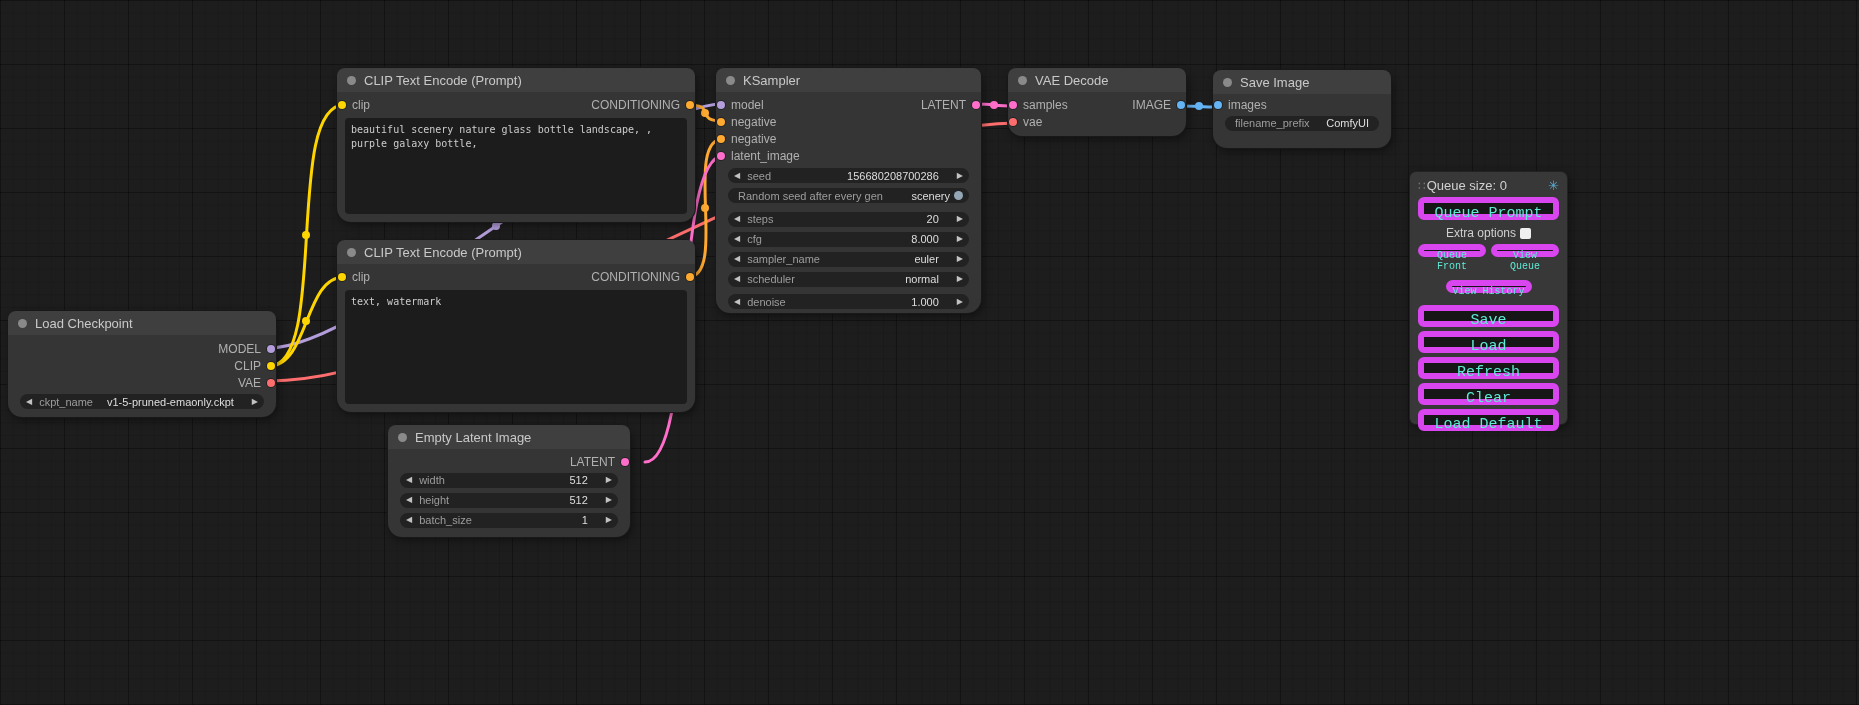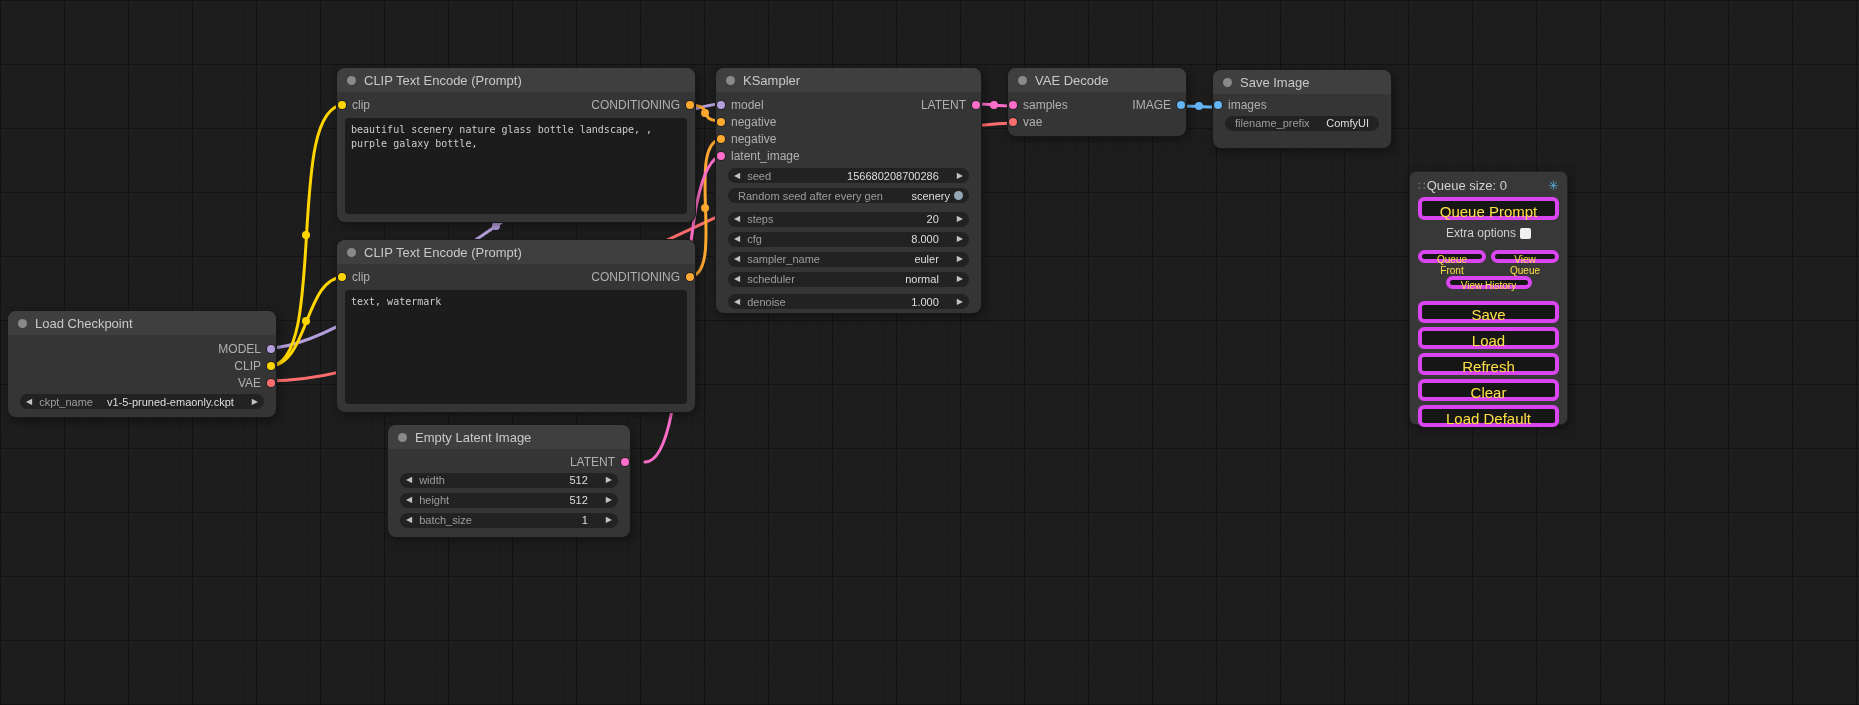--- a/index.html
+++ b/index.html
@@ -10,21 +10,21 @@
     background-color:#1d1d1d;
     background-image:
       linear-gradient(rgba(0,0,0,.28) 1px, transparent 1px),
       linear-gradient(90deg, rgba(0,0,0,.28) 1px, transparent 1px),
       linear-gradient(rgba(0,0,0,.10) 1px, transparent 1px),
       linear-gradient(90deg, rgba(0,0,0,.10) 1px, transparent 1px);
     background-size:64px 64px,64px 64px,12.8px 12.8px,12.8px 12.8px;
   }
   #wires{position:absolute;left:0;top:0;z-index:1}
   .node{
-    position:absolute;z-index:2;background:#353535;border-radius:8px;
+    position:absolute;z-index:2;background:#353535;border-radius:14px;
     box-shadow:0 0 0 1px #181818, 2px 3px 9px rgba(0,0,0,.45);
     display:flex;flex-direction:column;
   }
   .ntitle{flex:0 0 24px;height:24px;background:#3f3f3f;border-radius:8px 8px 0 0;
     display:flex;align-items:center;gap:8px;padding:0 10px}
   .tdot{width:9px;height:9px;border-radius:50%;background:#8a8a8a;flex:0 0 9px}
   .ttext{font-size:13px;color:#c9c9c9;white-space:nowrap}
   .ports{padding-top:4px}
   .ports.p5{padding-top:5px}
   .ports.p2{padding-top:2px}
@@ -48,28 +48,28 @@
     font-family:"DejaVu Sans Mono",monospace;font-size:10px;line-height:1.4;color:#cccccc;
     white-space:pre-wrap;overflow:hidden;text-align:left}
   
   #menu{position:absolute;left:1410px;top:172px;width:157px;height:252px;z-index:3;
     background:#383838;border-radius:6px;box-shadow:0 0 0 1px #222, 2px 3px 10px rgba(0,0,0,.5);
     padding:6px 8px;display:flex;flex-direction:column}
   .mhead{display:flex;align-items:center;height:18px;margin-bottom:3px}
   .mdrag{color:#7a7a7a;font-size:12px;letter-spacing:1px;cursor:move}
   .mqueue{flex:1;text-align:left;color:#d0d0d0;font-size:13px}
   .mgear{color:#57abd2;font-size:13px;cursor:pointer}
-  .btn{background:#161616;border:4px solid #d946ef;border-radius:6px;color:#fde047;
-    text-align:center;cursor:pointer;font-family:Liberation Sans, sans-serif}
+  .btn{background:#161616;border:6px solid #d946ef;border-radius:6px;color:#5eead4;
+    text-align:center;cursor:pointer;font-family:Liberation Mono, monospace}
   .btn.big{height:22px;line-height:20px;font-size:15px;margin:2px 0}
   .btn.qp{height:23px;line-height:21px;font-size:15px;margin:1px 0 6px}
   .extra{display:flex;align-items:center;justify-content:center;gap:4px;height:17px;
-    color:#d0d0d0;font-size:12px;margin-bottom:8px}
+    color:#d0d0d0;font-size:12px;margin-bottom:2px}
   .checkbox{width:11px;height:11px;background:#f0f0f0;border-radius:2px;cursor:pointer}
-  .smallrow{display:flex;gap:5px;margin:2px 0 5px}
+  .smallrow{display:flex;gap:5px;margin:2px 0 15px}
   .btn.small{font-size:10px;height:13px;line-height:11px;border-radius:7px;flex:1;padding:0 3px}
   .btn.vh{font-size:10px;height:13px;line-height:11px;border-radius:7px;width:86px;margin:8px auto 10px}
 </style>
 </head>
 <body>
 
 <div id="canvas">
 
   <svg id="wires" width="1859" height="705">
     <path fill="none" stroke="#B39DDB" stroke-width="3" stroke-linecap="round" d="M269,348 C369,348 623,104 723,104"></path>

